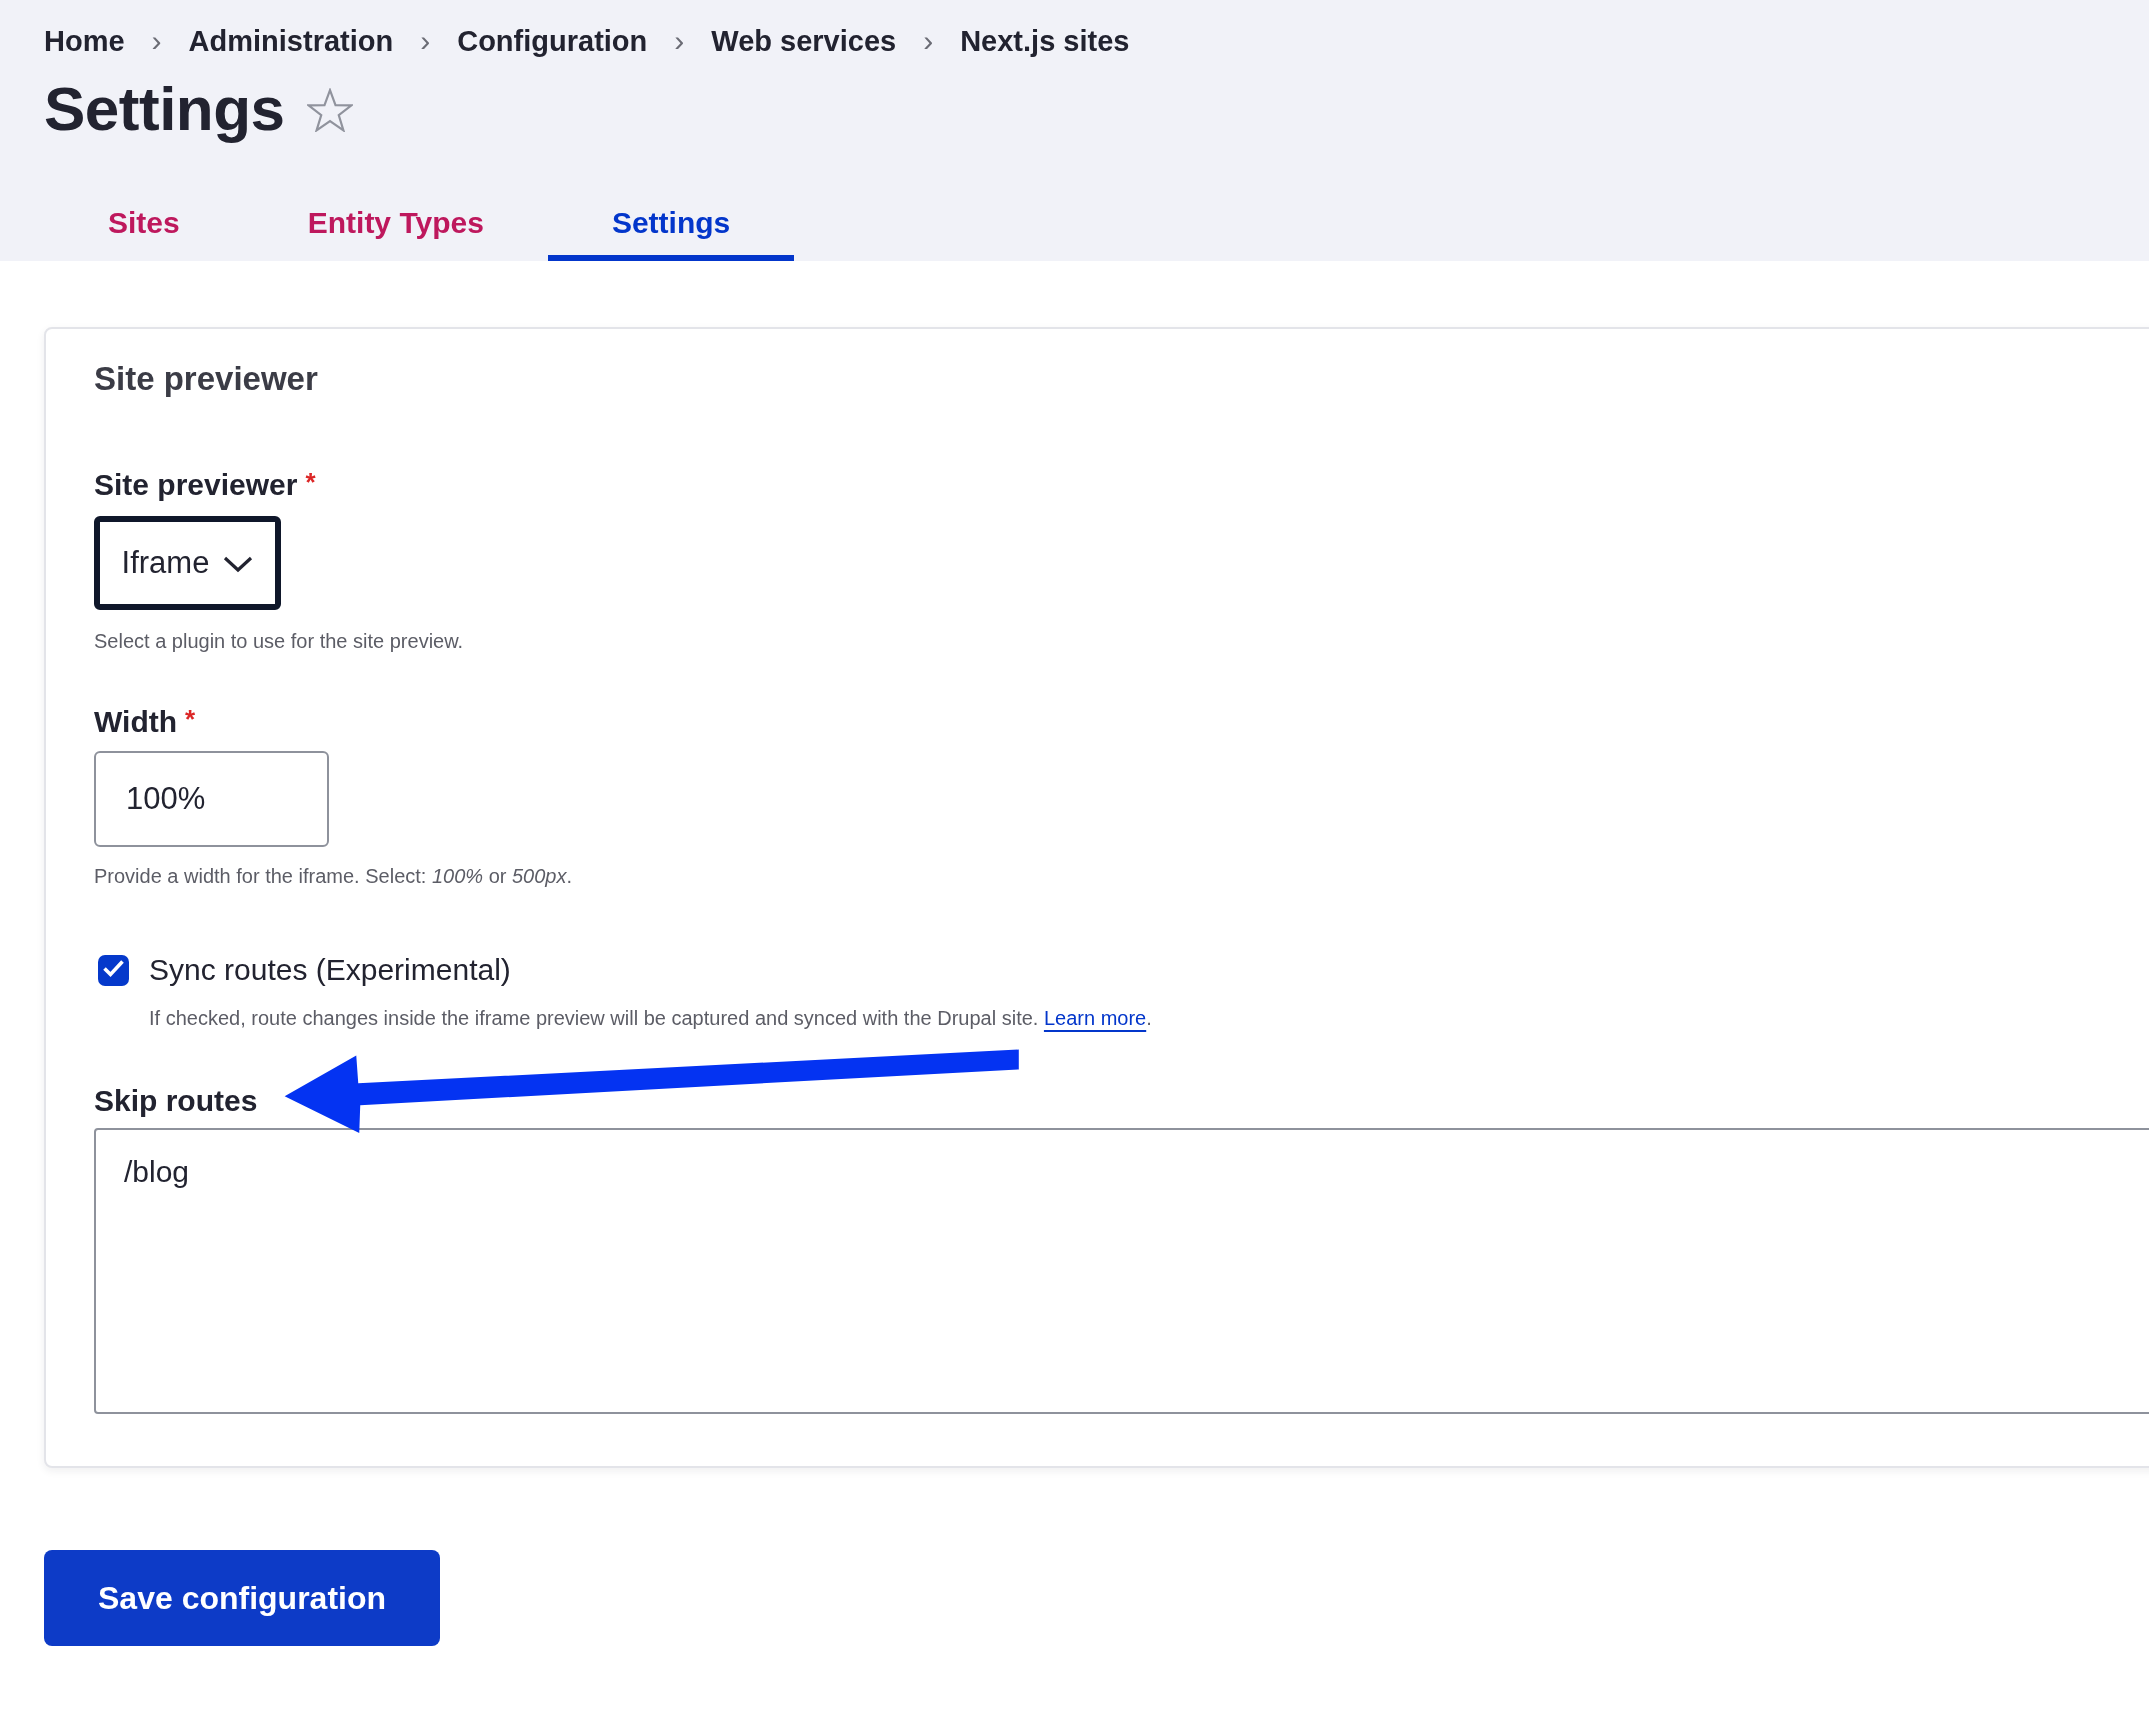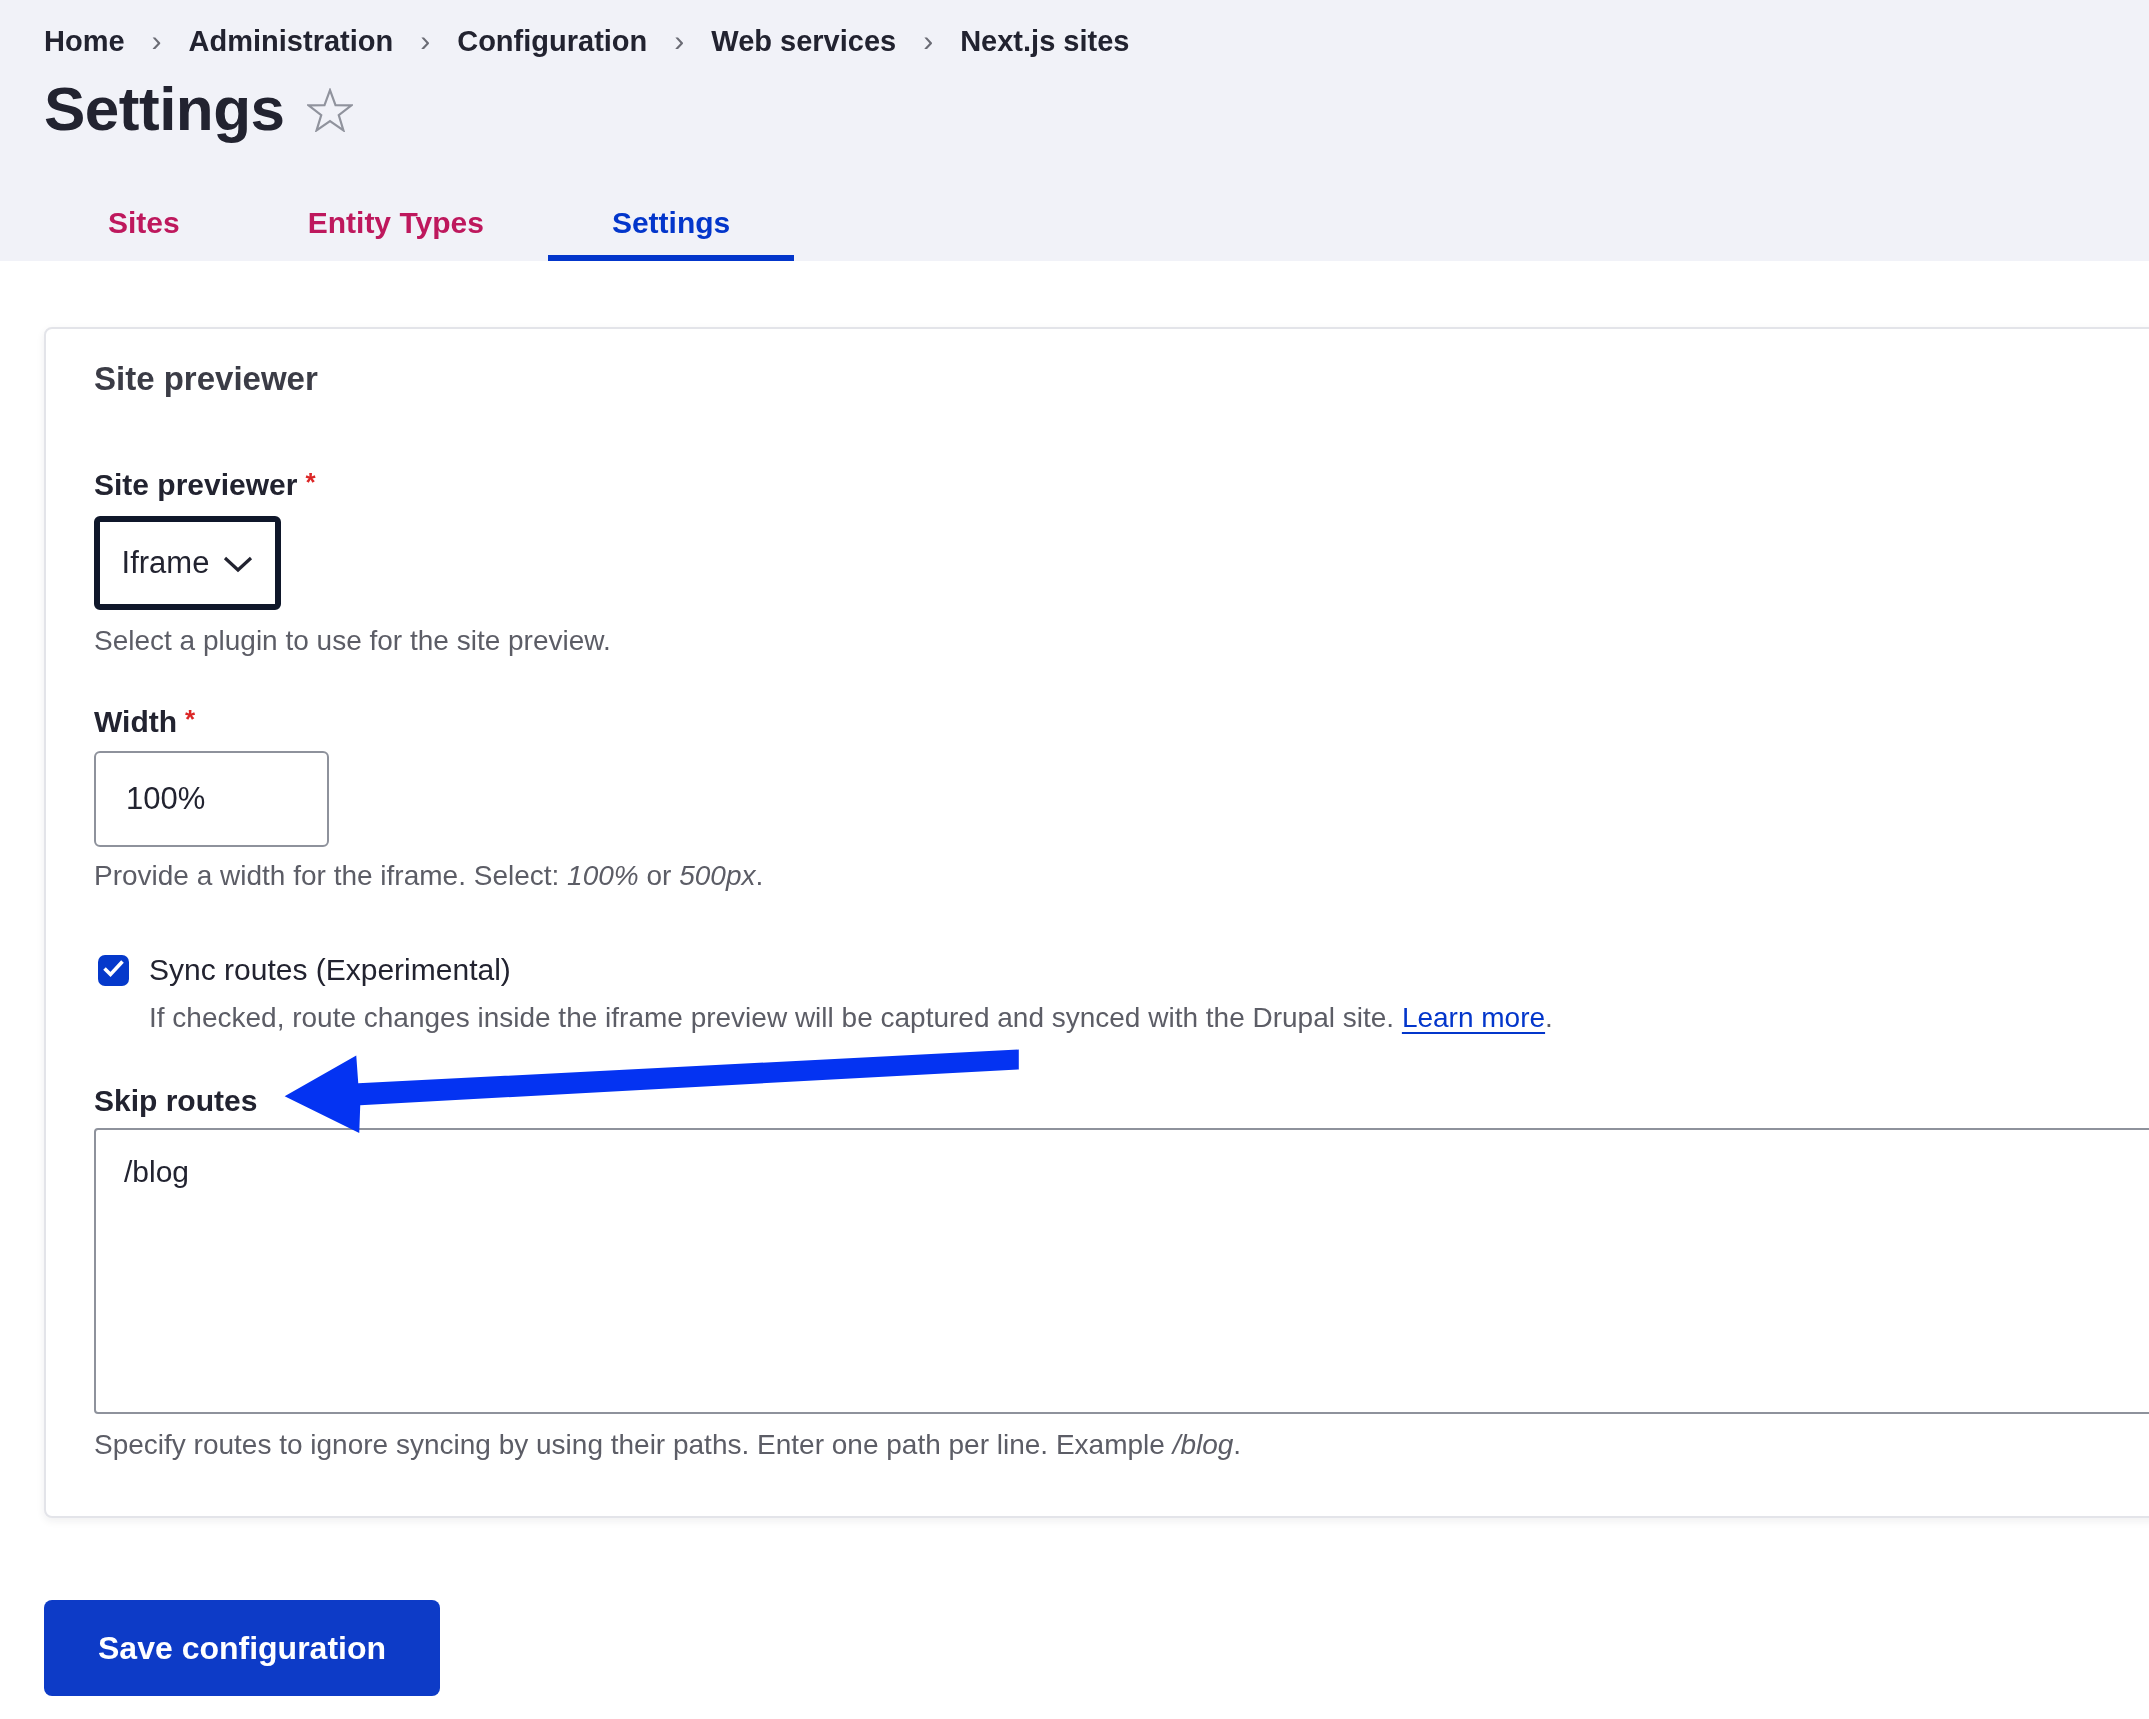--- a/index.html
+++ b/index.html
@@ -121,21 +121,21 @@
     border: 2px solid #8e929c;
     border-radius: 6px;
     padding-left: 30px;
     font-size: 31px;
     color: #222330;
     font-family: "Liberation Sans", "DejaVu Sans", sans-serif;
     background: #ffffff;
   }
   .description {
     margin-top: 12px;
-    font-size: 28px;
+    font-size: 20px;
     color: #5c5d66;
     line-height: 38px;
   }
   .description .it { font-style: italic; }
   .desc-width { margin-top: 10px; }
   .desc-label-gap { margin-top: 42px; }
 
   .checkbox-row {
     margin-top: 56px;
     margin-left: 4px;
@@ -278,23 +278,20 @@
         </span>
       </span>
       <label class="checkbox-label">Sync routes (Experimental)</label>
     </div>
     <div class="description checkbox-desc">
       <span>If checked, route changes inside the iframe preview will be captured and synced with the Drupal site. </span><a class="link">Learn more</a><span>.</span>
     </div>
 
     <div class="field-label skip-label">Skip routes</div>
     <textarea class="routes-textarea" style="">/blog</textarea>
-    <div class="description">
-      <span>Specify routes to ignore syncing by using their paths. Enter one path per line. Example </span><span class="it">/blog</span><span>.</span>
-    </div>
   </section>
 
   <button class="save-button">Save configuration</button>
 </main>
 
 <svg class="annotation-arrow" viewBox="0 0 2160 1728">
   <polygon fill="#0433f2" points="1024,1055 360,1089 358,1061 286,1102 361,1139 362,1111 1024,1075"></polygon>
 </svg>
 
 

